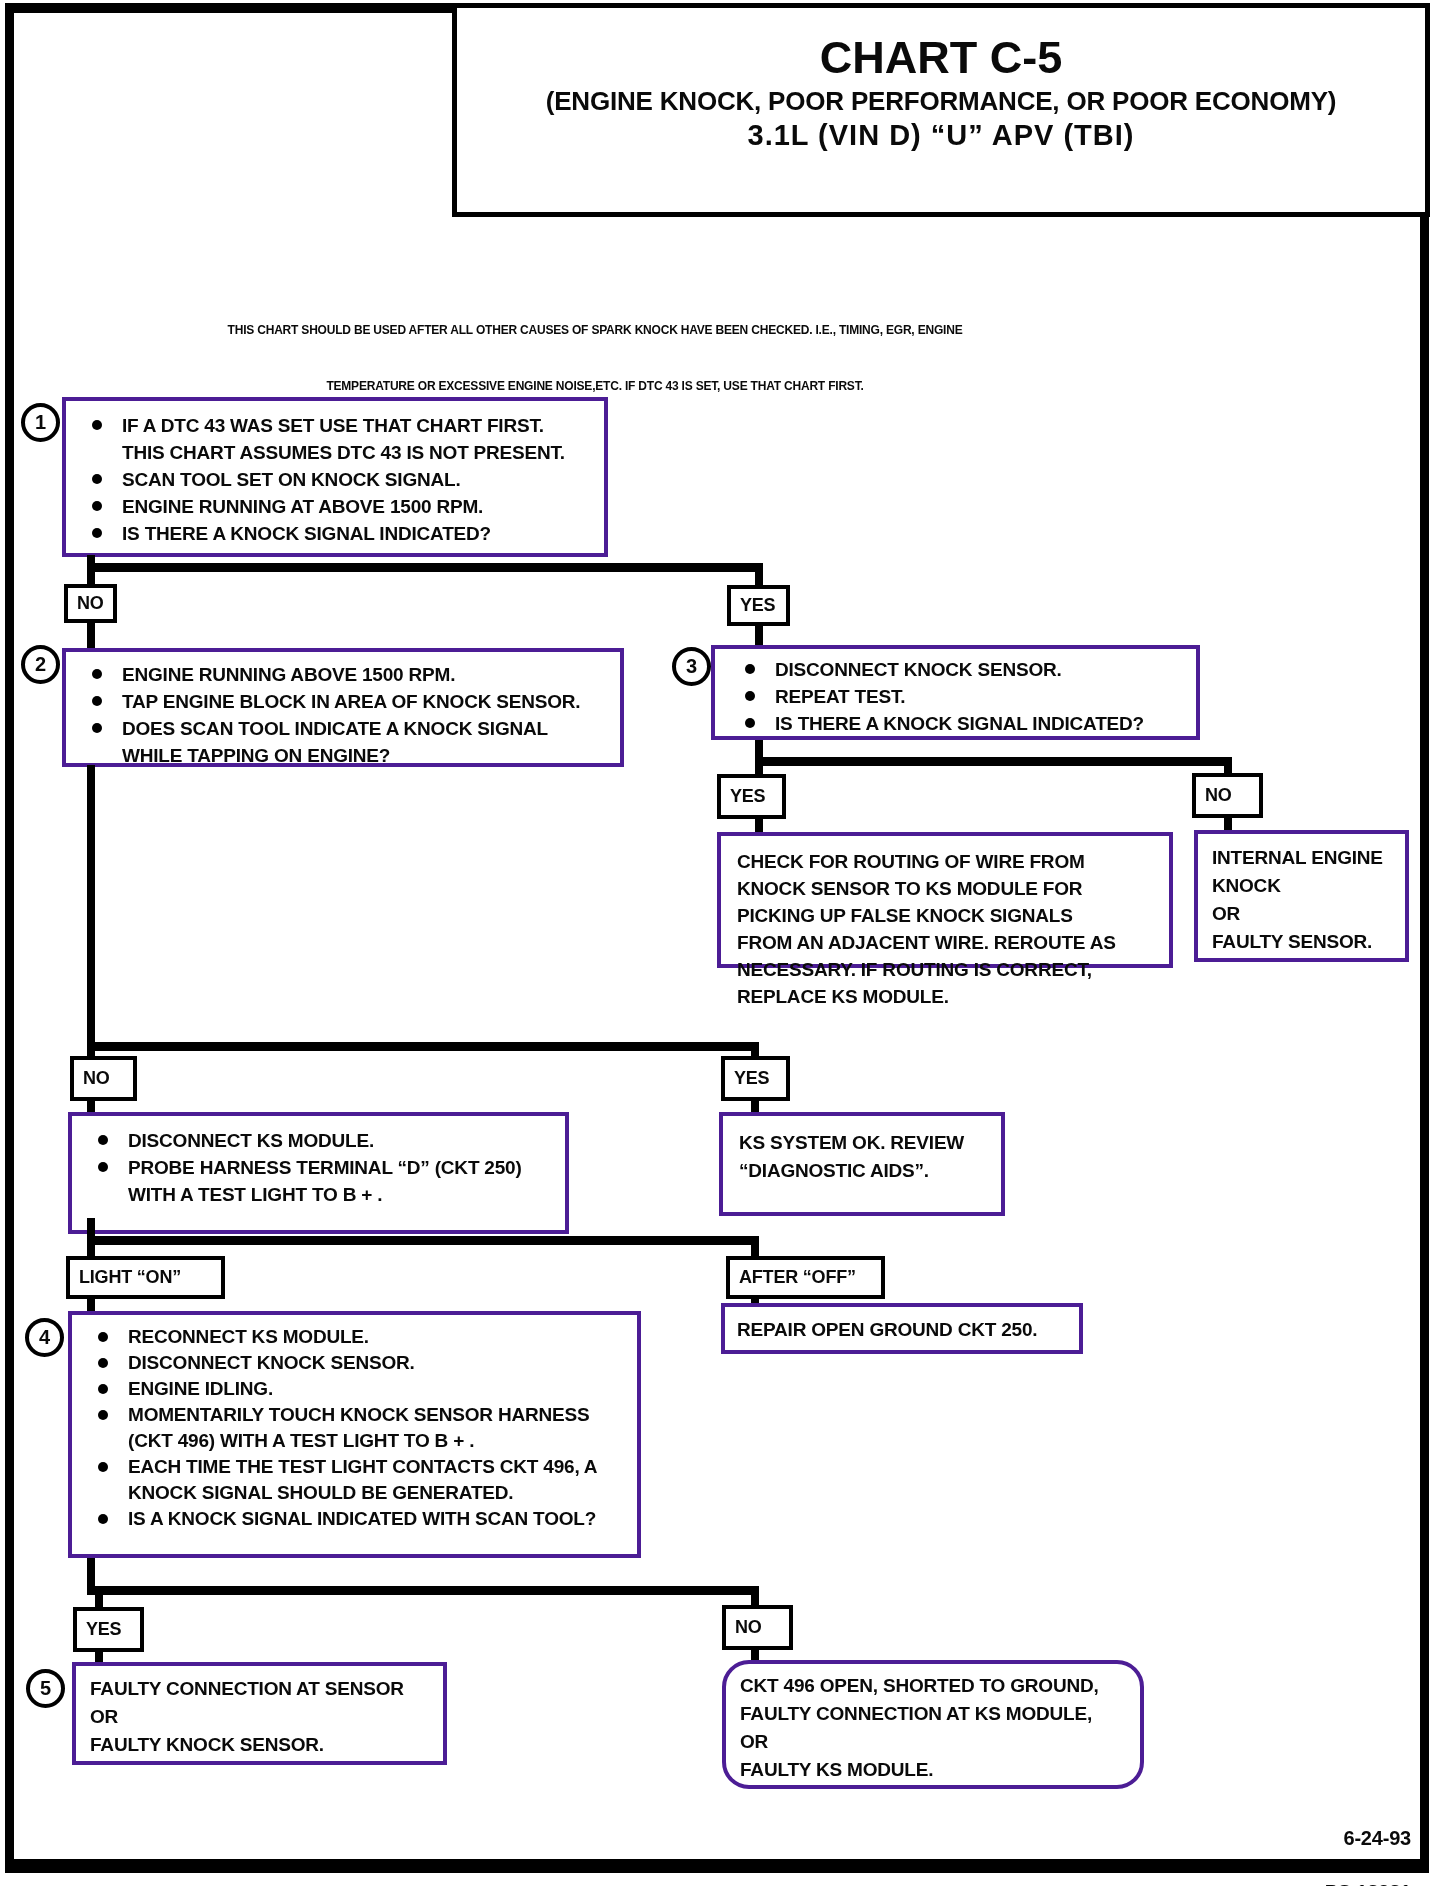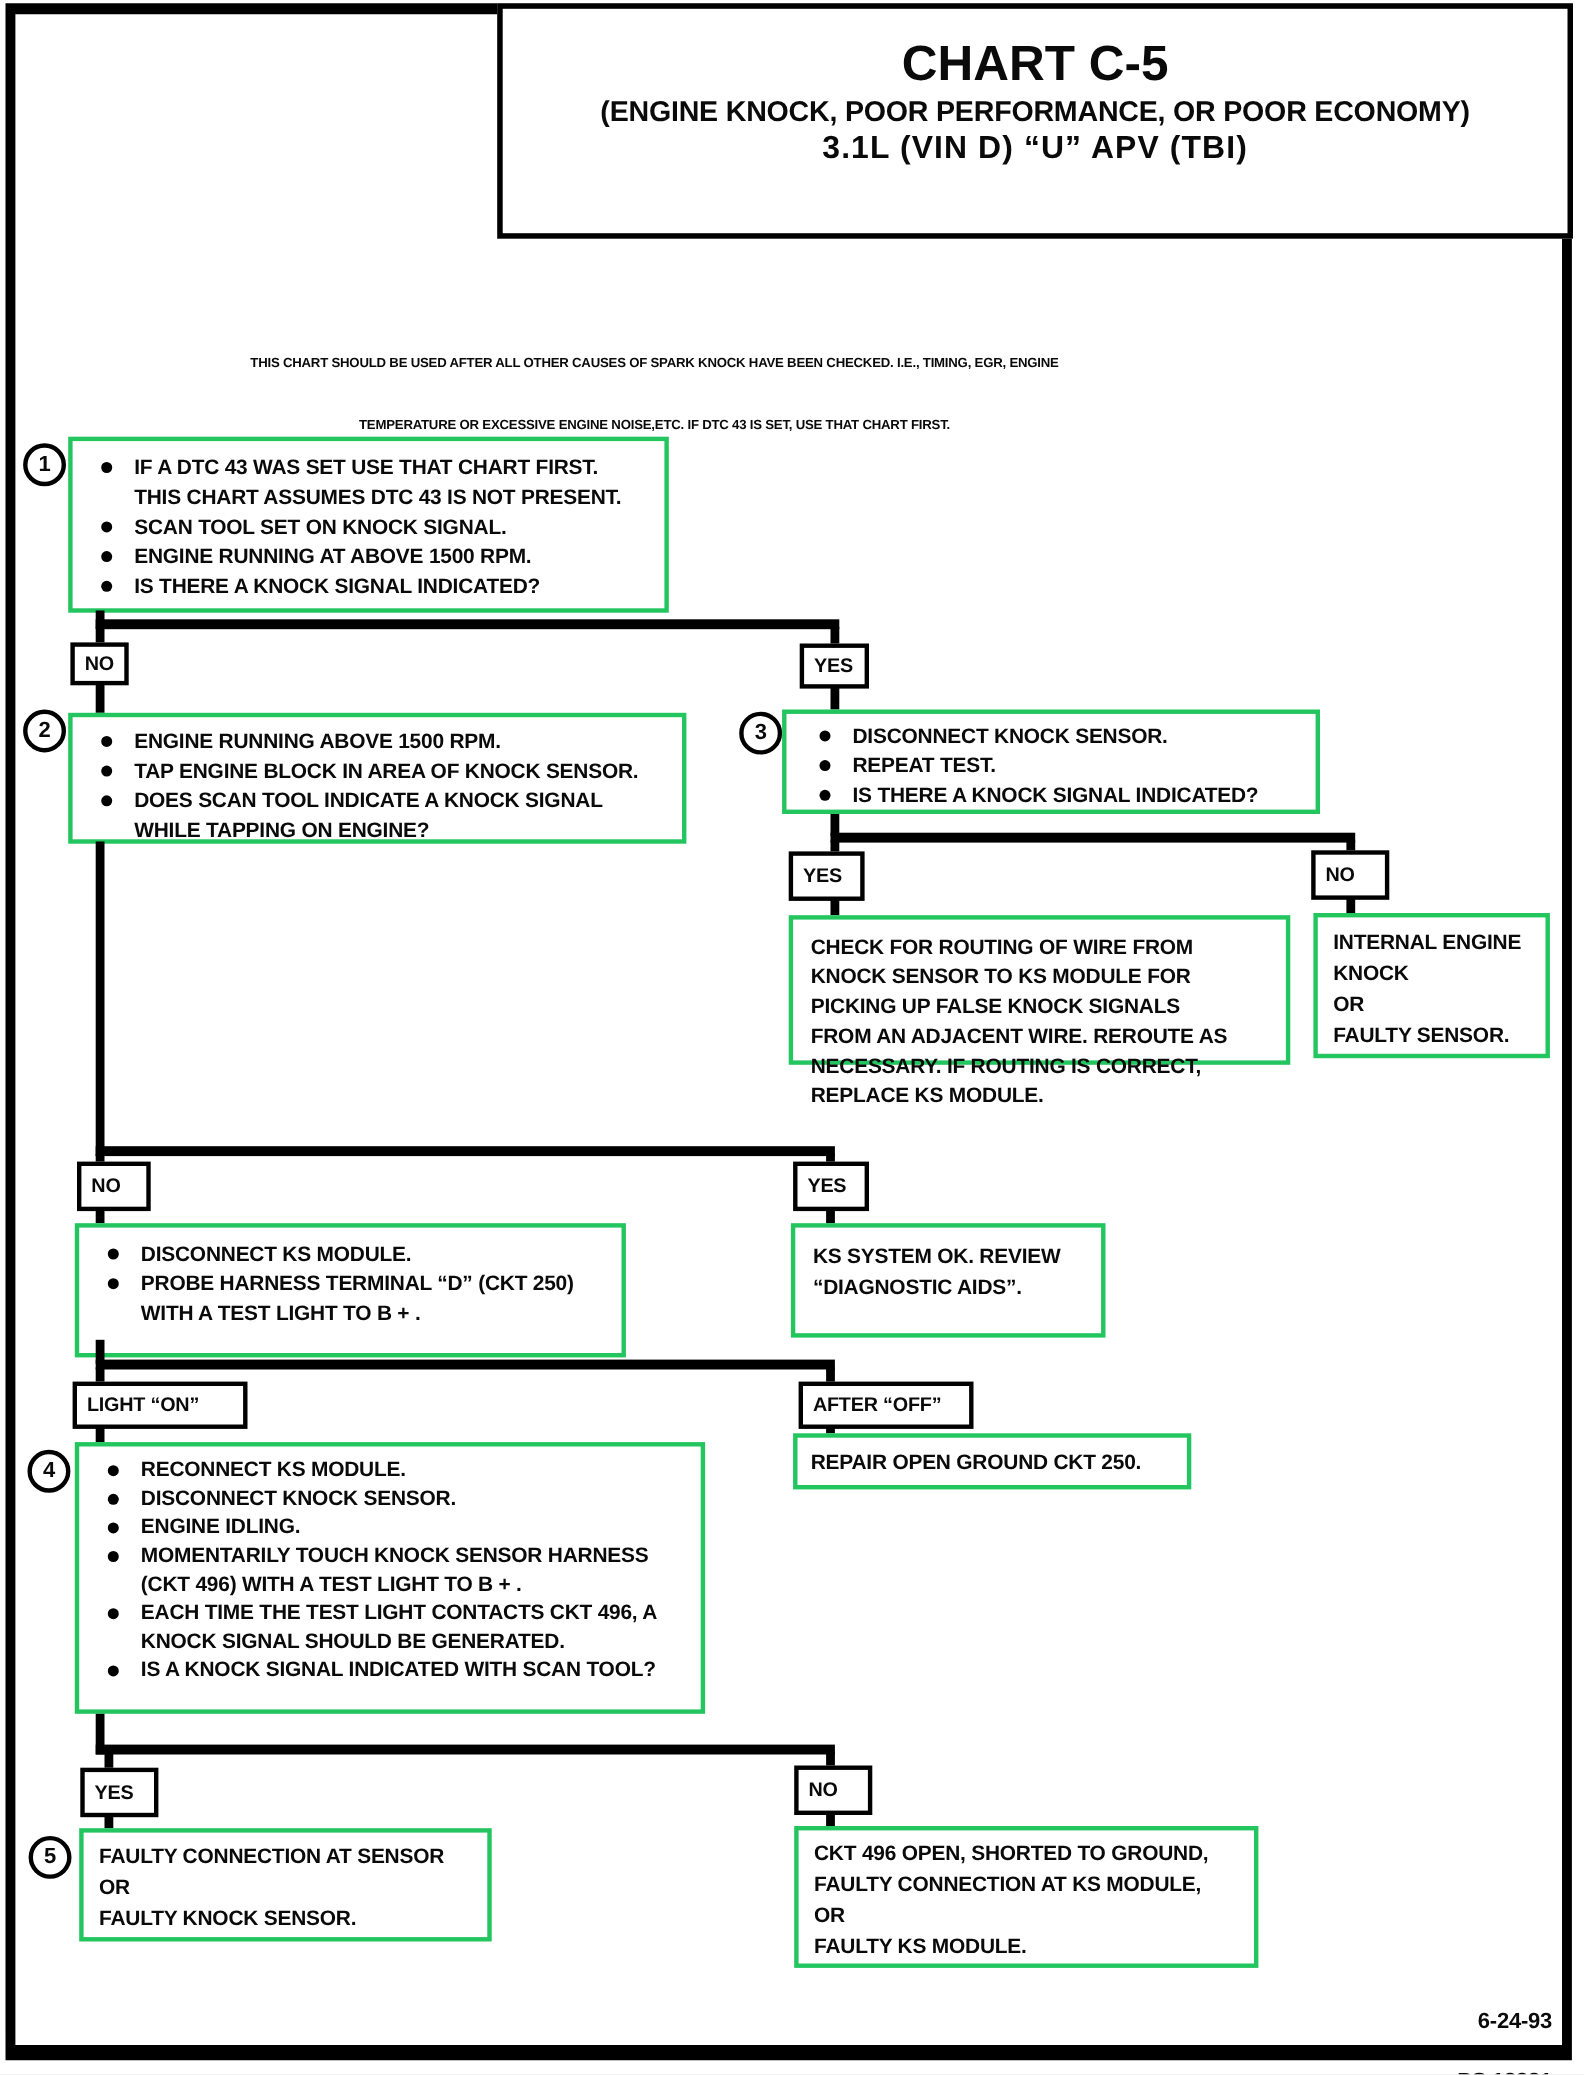--- a/index.html
+++ b/index.html
@@ -11,21 +11,21 @@
   .frame{position:absolute;left:5px;top:3px;width:1424px;height:1870px;
     border:9px solid #000;border-bottom-width:14px;border-top-width:10px;box-sizing:border-box;}
   .titlebox{position:absolute;left:452px;top:3px;width:978px;height:214px;box-sizing:border-box;
     border:5px solid #000;background:#fff;display:flex;flex-direction:column;align-items:center;text-align:center;}
   .t1{font-size:45px;margin-top:24px;letter-spacing:0px;}
   .t2{font-size:31px;margin-top:14px;}
   .t3{font-size:26px;margin-top:2px;}
   .t4{font-size:29px;margin-top:2px;letter-spacing:1px;}
   .intro{position:absolute;left:40px;top:288px;width:1110px;text-align:center;
     font-size:12px;line-height:28px;white-space:pre-line;}
-  .nbox{position:absolute;box-sizing:border-box;background:#fff;border:4px solid #22c55e;}
+  .nbox{position:absolute;box-sizing:border-box;background:#fff;border:4px solid #4c1d95;}
   .txt{font-size:19px;line-height:27px;white-space:pre-line;}
   .b-row{display:flex;align-items:flex-start;}
   .dot{flex:0 0 auto;width:10px;height:10px;border-radius:50%;background:#000;margin:8px 20px 0 0;}
   .b-txt{font-size:19px;line-height:27px;white-space:pre-line;}
   .lbl{position:absolute;box-sizing:border-box;background:#fff;border:4px solid #000;
     display:flex;align-items:center;font-size:18px;padding-left:9px;white-space:pre;}
   .circ{position:absolute;box-sizing:border-box;width:39px;height:39px;border:4px solid #000;border-radius:50%;
     display:flex;align-items:center;justify-content:center;font-size:20px;background:#fff;}
   .ln{position:absolute;background:#000;}
   .footer{position:absolute;left:1119px;top:1798px;width:292px;text-align:right;
@@ -230,21 +230,21 @@
 
   <div class="ln" style="left:95px;top:1651px;width:8px;height:13px;"></div>
   <div class="circ" style="left:26px;top:1669px;">5</div>
   <div class="nbox" style="left:72px;top:1662px;width:375px;height:103px;padding:9px 8px 4px 14px;">
     <div class="txt" style="line-height:28px;">FAULTY CONNECTION AT SENSOR
 OR
 FAULTY KNOCK SENSOR.</div>
   </div>
 
   <div class="ln" style="left:751px;top:1649px;width:8px;height:13px;"></div>
-  <div class="nbox" style="left:722px;top:1660px;width:422px;height:129px;padding:8px 8px 4px 14px;">
+  <div class="nbox" style="left:722px;top:1660px;width:422px;height:129px;padding:8px 8px 4px 14px;border-radius:27px;">
     <div class="txt" style="line-height:28px;">CKT 496 OPEN, SHORTED TO GROUND,
 FAULTY CONNECTION AT KS MODULE,
 OR
 FAULTY KS MODULE.</div>
   </div>
 
   <div class="footer">
     <div>6-24-93</div>
     <div>PS 18381</div>
   </div>

